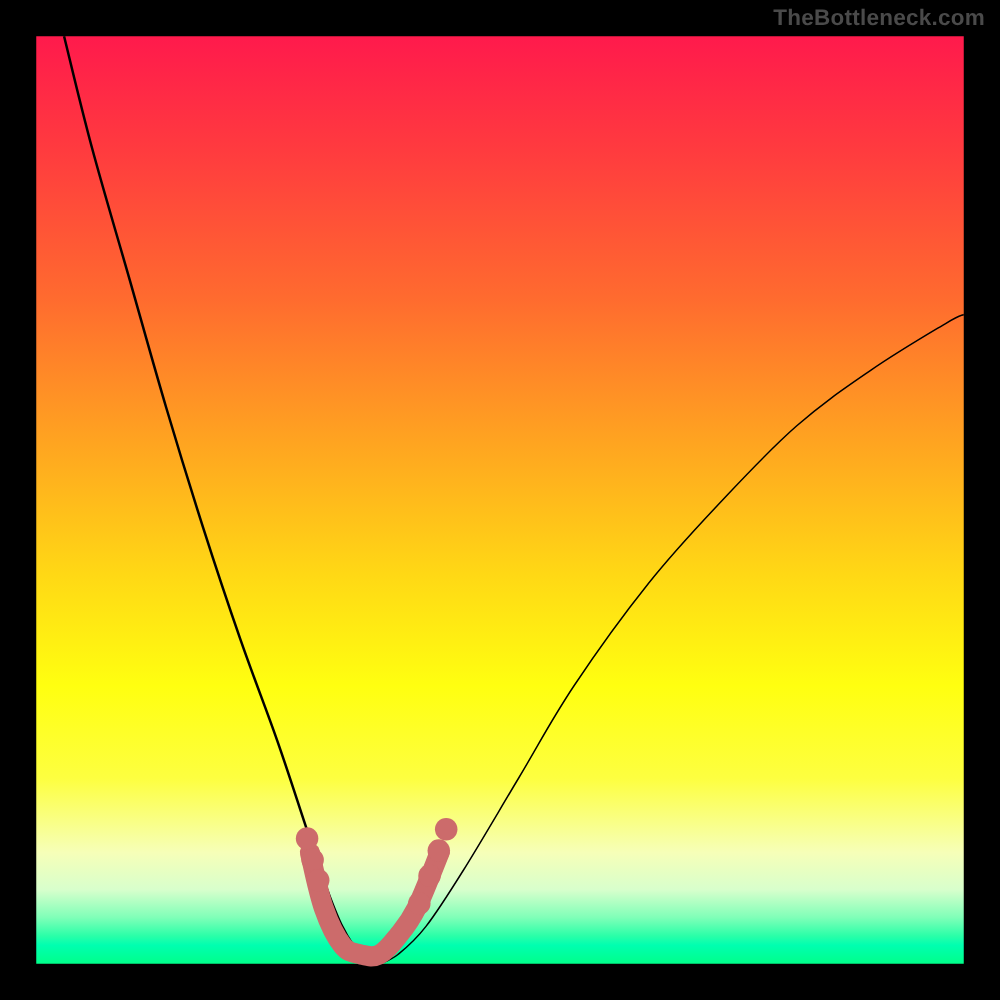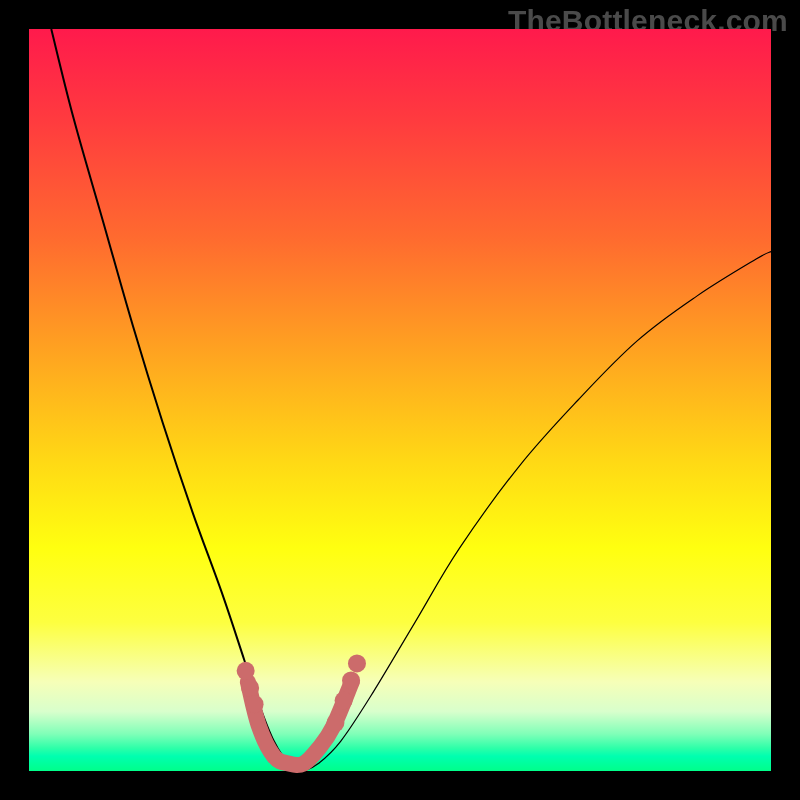--- a/index.html
+++ b/index.html
@@ -29,21 +29,21 @@
       #80ffb8 95%,
       #2affa8 97%,
       #00ffb0 98%,
       #00ff8a 100%);
   }
   .attribution {
     position: absolute;
     top: 4px;
     right: 12px;
     font-family: Arial, Helvetica, sans-serif;
-    font-size: 30px;
+    font-size: 18px;
     font-weight: bold;
     color: #4a4a4a;
     letter-spacing: 0.2px;
   }
   svg.curves {
     position: absolute;
     left: 0;
     top: 0;
     width: 742px;
     height: 742px;

